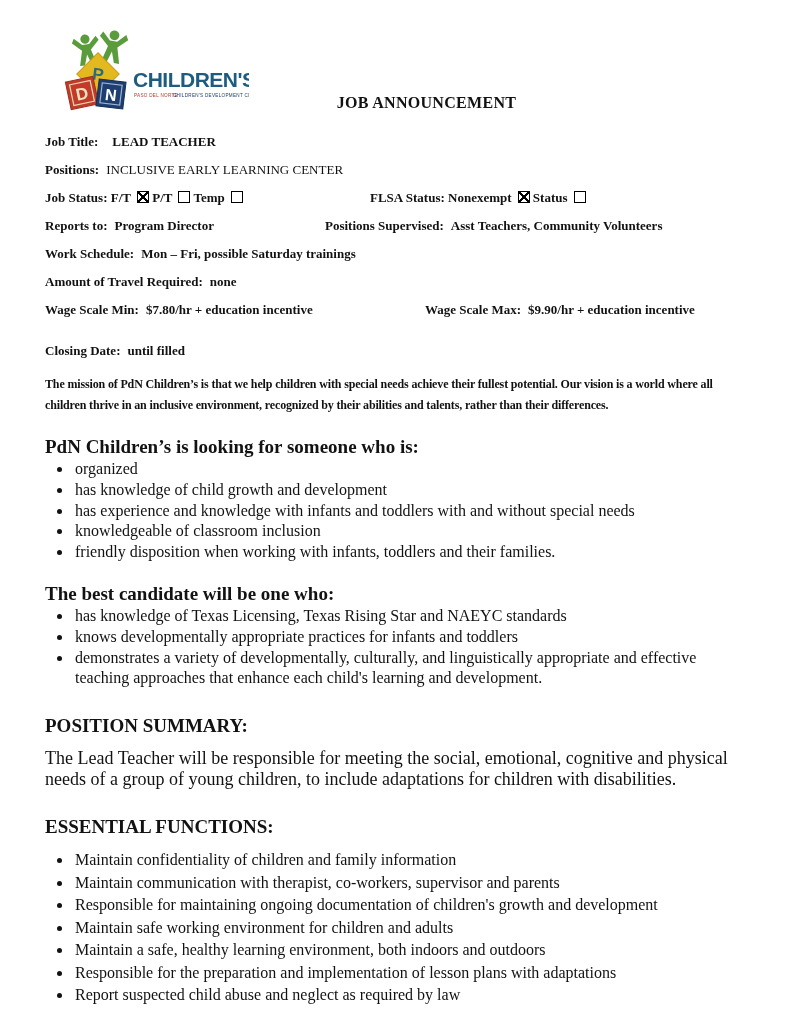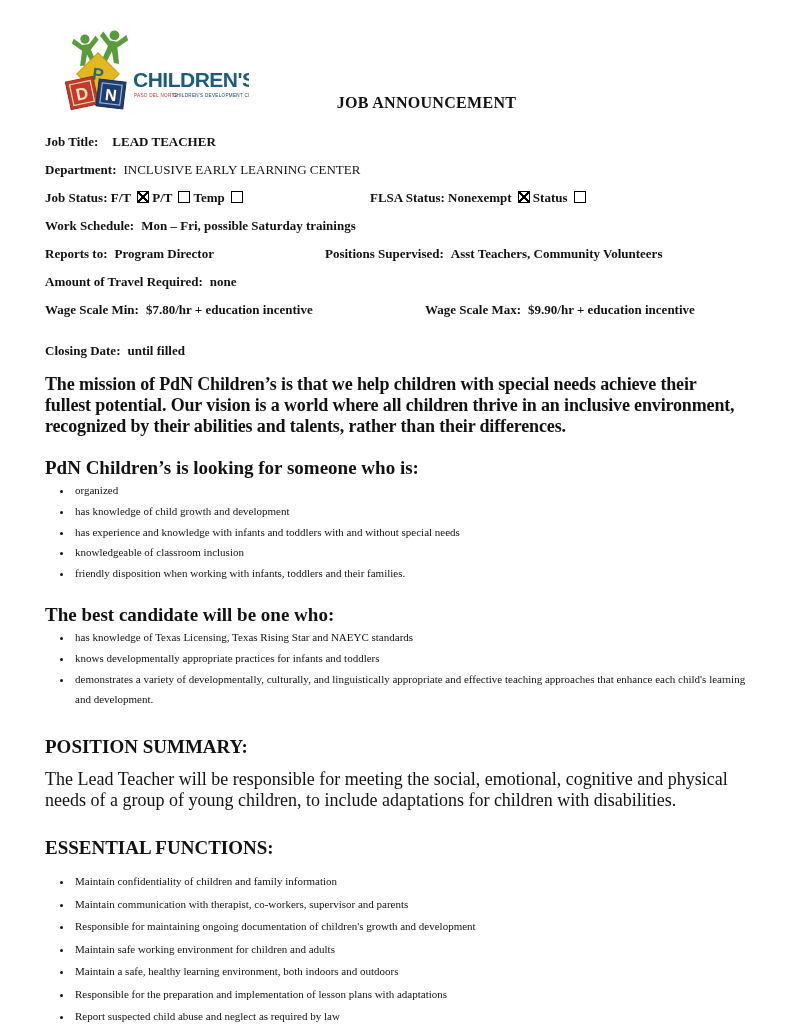--- a/index.html
+++ b/index.html
@@ -31,26 +31,26 @@
   .opt { }
   .checkbox { display:inline-block; width:12px; height:12px; border:1.6px solid #000;
               margin-left:6px; vertical-align:-1px; }
   .checkbox.checked {
     background:
       linear-gradient(45deg,  transparent 43%, #000 43%, #000 57%, transparent 57%),
       linear-gradient(135deg, transparent 43%, #000 43%, #000 57%, transparent 57%);
   }
 
   
-  .mission { font-size:18px; font-weight:bold; line-height:21px; letter-spacing:-.15px; margin-bottom:8px; }
+  .mission { font-size:12px; font-weight:bold; line-height:21px; letter-spacing:-.15px; margin-bottom:8px; }
   .sec-heading { font-size:19px; font-weight:bold; line-height:21px; margin-top:20px; }
   .sec-heading.caps { margin-top:26px; margin-bottom:12px; }
   .body-par { font-size:18px; line-height:21px; margin-bottom:12px; }
   ul.bullets { list-style:disc; padding-left:28px; margin:2px 0 6px 0; }
-  ul.bullets li { font-size:11px; line-height:20.8px; padding-left:2px; }
+  ul.bullets li { font-size:16px; line-height:20.8px; padding-left:2px; }
   ul.bullets.wide li { line-height:22.5px; }
 
   
   .logo svg { display:block; }
 </style>
 </head>
 <body>
 
 <div class="page">
 
@@ -93,48 +93,48 @@
       </svg>
     </div>
     <div class="doc-title">JOB ANNOUNCEMENT</div>
   </div>
 
   <p class="field-row">
     <span class="label">Job Title:</span><span class="gap-lg">LEAD TEACHER</span>
   </p>
 
   <p class="field-row">
-    <span class="label">Department:</span><span class="gap val-normal">INCLUSIVE EARLY LEARNING CENTER</span>
+    <span class="label">Positions:</span><span class="gap val-normal">INCLUSIVE EARLY LEARNING CENTER</span>
   </p>
 
   <p class="field-row cols">
     <span class="col-status">
       <span class="label">Job Status:</span>
       <span class="opt"><span>F/T</span><span class="checkbox checked"></span></span>
       <span class="opt"><span>P/T</span><span class="checkbox"></span></span>
       <span class="opt"><span>Temp</span><span class="checkbox"></span></span>
     </span>
     <span>
       <span class="label">FLSA Status:</span>
       <span class="opt"><span>Nonexempt</span><span class="checkbox checked"></span></span>
       <span class="opt"><span>Status</span><span class="checkbox"></span></span>
     </span>
   </p>
 
-  <p class="field-row">
-    <span class="label">Work Schedule:</span><span class="gap">Mon – Fri, possible Saturday trainings</span>
-  </p>
-
   <p class="field-row cols">
     <span class="col-reports">
       <span class="label">Reports to:</span><span class="gap">Program Director</span>
     </span>
     <span>
       <span class="label">Positions Supervised:</span><span class="gap">Asst Teachers, Community Volunteers</span>
     </span>
+  </p>
+
+  <p class="field-row">
+    <span class="label">Work Schedule:</span><span class="gap">Mon – Fri, possible Saturday trainings</span>
   </p>
 
   <p class="field-row">
     <span class="label">Amount of Travel Required:</span><span class="gap">none</span>
   </p>
 
   <p class="field-row cols row-wage">
     <span class="col-wage">
       <span class="label">Wage Scale Min:</span><span class="gap">$7.80/hr + education incentive</span>
     </span>

